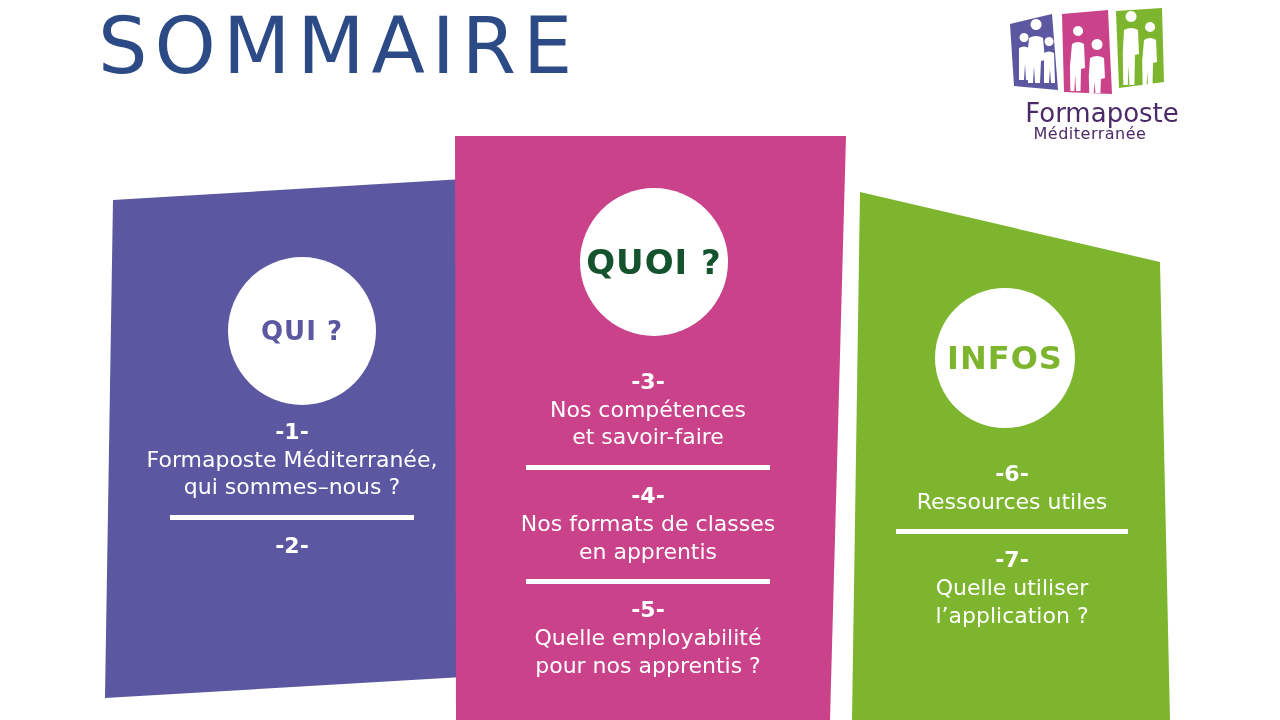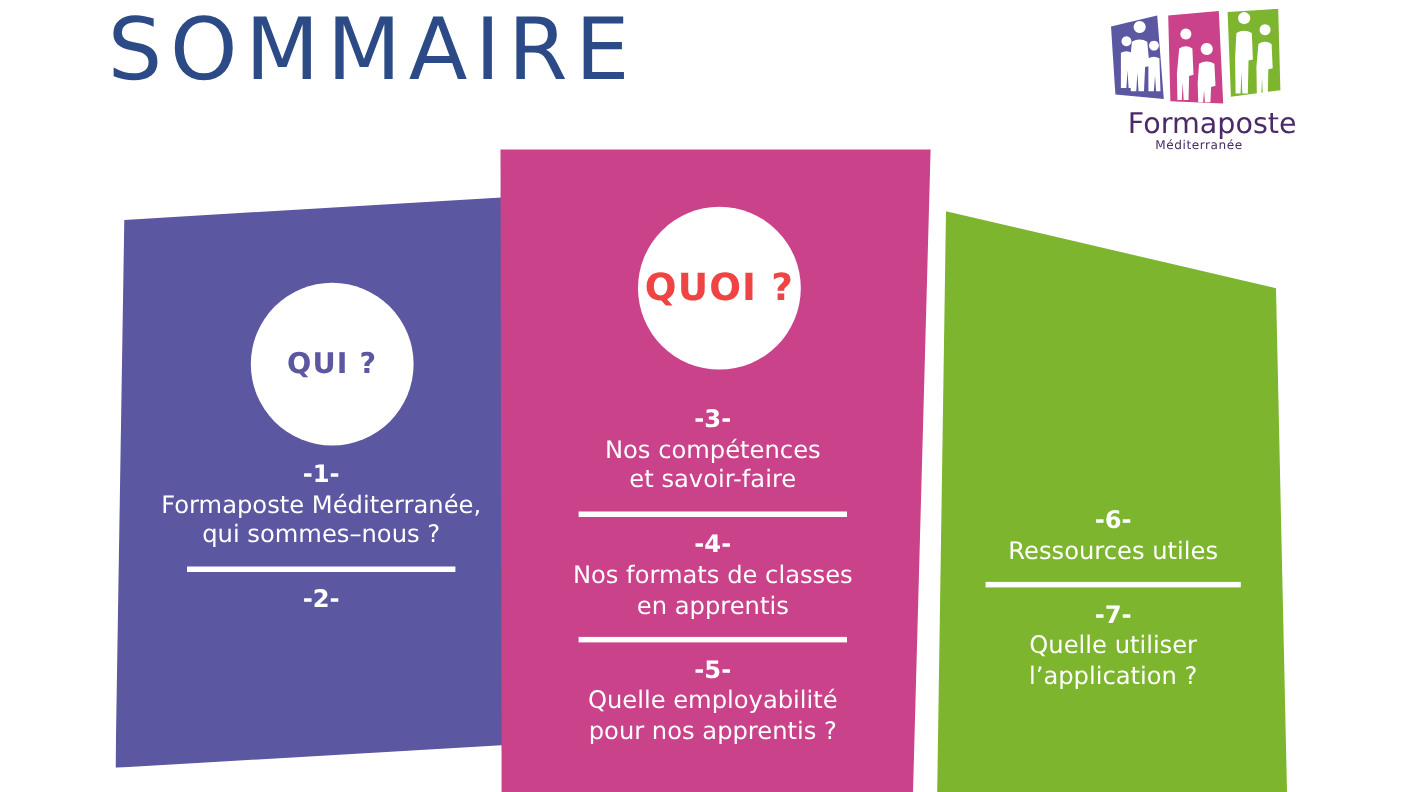--- a/index.html
+++ b/index.html
@@ -60,21 +60,21 @@
     letter-spacing: 0px;
     line-height: 1;
   }
   #logo-sub {
     position: absolute;
     left: 0;
     top: 118px;
     width: 172px;
     text-align: center;
     color: #4B2A67;
-    font-size: 11px;
+    font-size: 16px;
     font-weight: 400;
     font-family: "DejaVu Sans", sans-serif;
     letter-spacing: 0.5px;
     line-height: 1;
   }
 
   
   .panel {
     position: absolute;
     box-sizing: border-box;
@@ -110,21 +110,21 @@
   #circle-qui {
     left: 123px; top: 79px;
     width: 148px; height: 148px;
     font-size: 26px;
     color: #5B57A0;
   }
   #circle-quoi {
     left: 140px; top: 60px;
     width: 148px; height: 148px;
     font-size: 34px;
-    color: #ef4444;
+    color: #14532d;
   }
   #circle-infos {
     left: 95px; top: 108px;
     width: 140px; height: 140px;
     font-size: 32px;
     color: #7DB62E;
   }
 
   .items {
     position: absolute;
@@ -241,20 +241,23 @@
         </div>
       </div>
     </div>
   </div>
 
   <div id="panel-infos" class="panel">
     <svg class="panel-shape" viewBox="0 0 345 540" preserveAspectRatio="none">
       <polygon points="20,12 320,82 330,540 12,540" fill="#7DB62E"></polygon>
     </svg>
     <div class="panel-content">
+      <div id="circle-infos" class="circle">
+        <span>INFOS</span>
+      </div>
       <div id="items-infos" class="items">
         <div>
           <span class="item-num">-6-</span>
           <span class="item-label">Ressources utiles</span>
         </div>
         <div class="divider"></div>
         <div>
           <span class="item-num">-7-</span>
           <span class="item-label">Quelle utiliser
 l’application ?</span>

